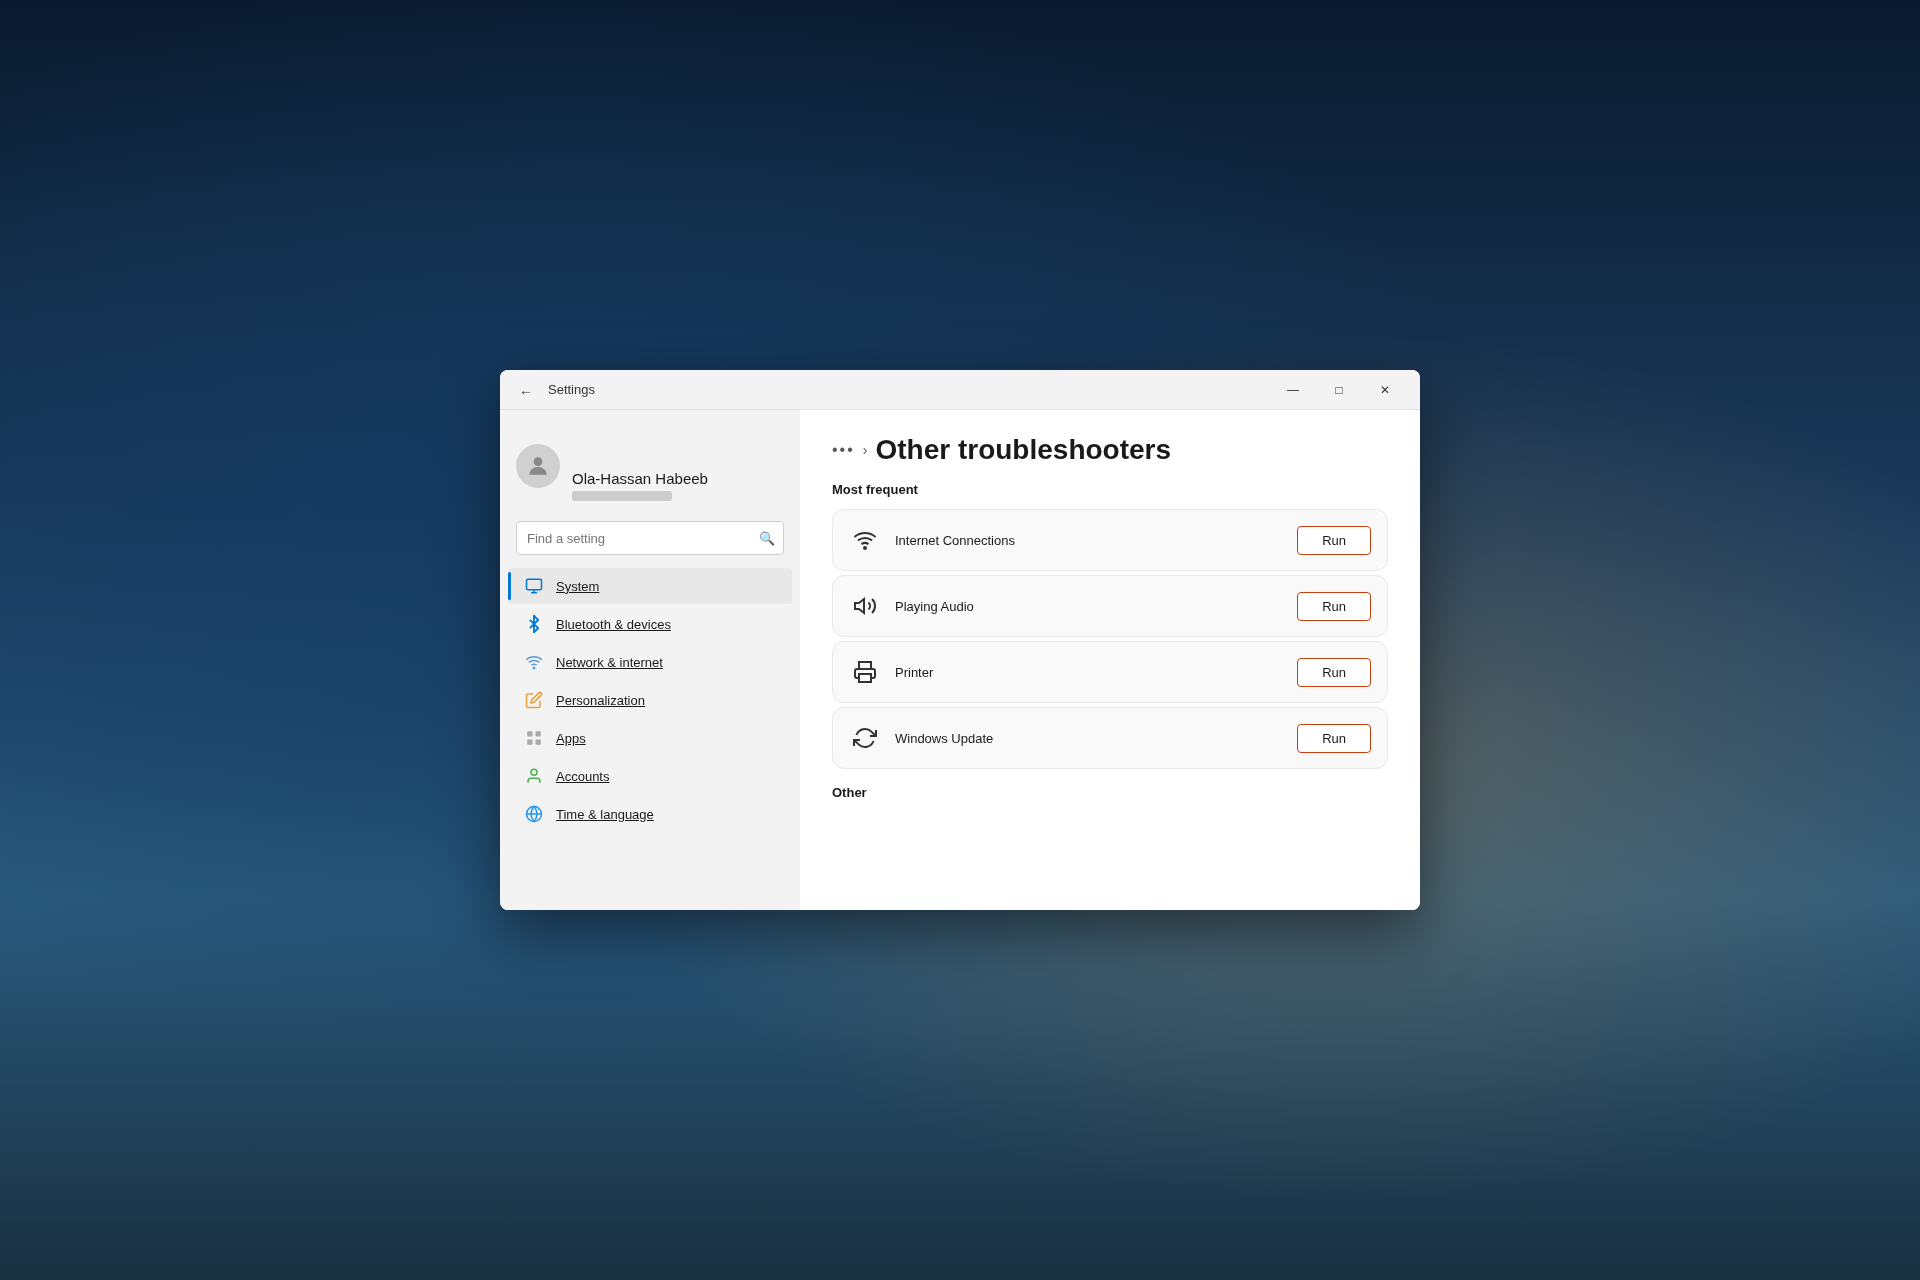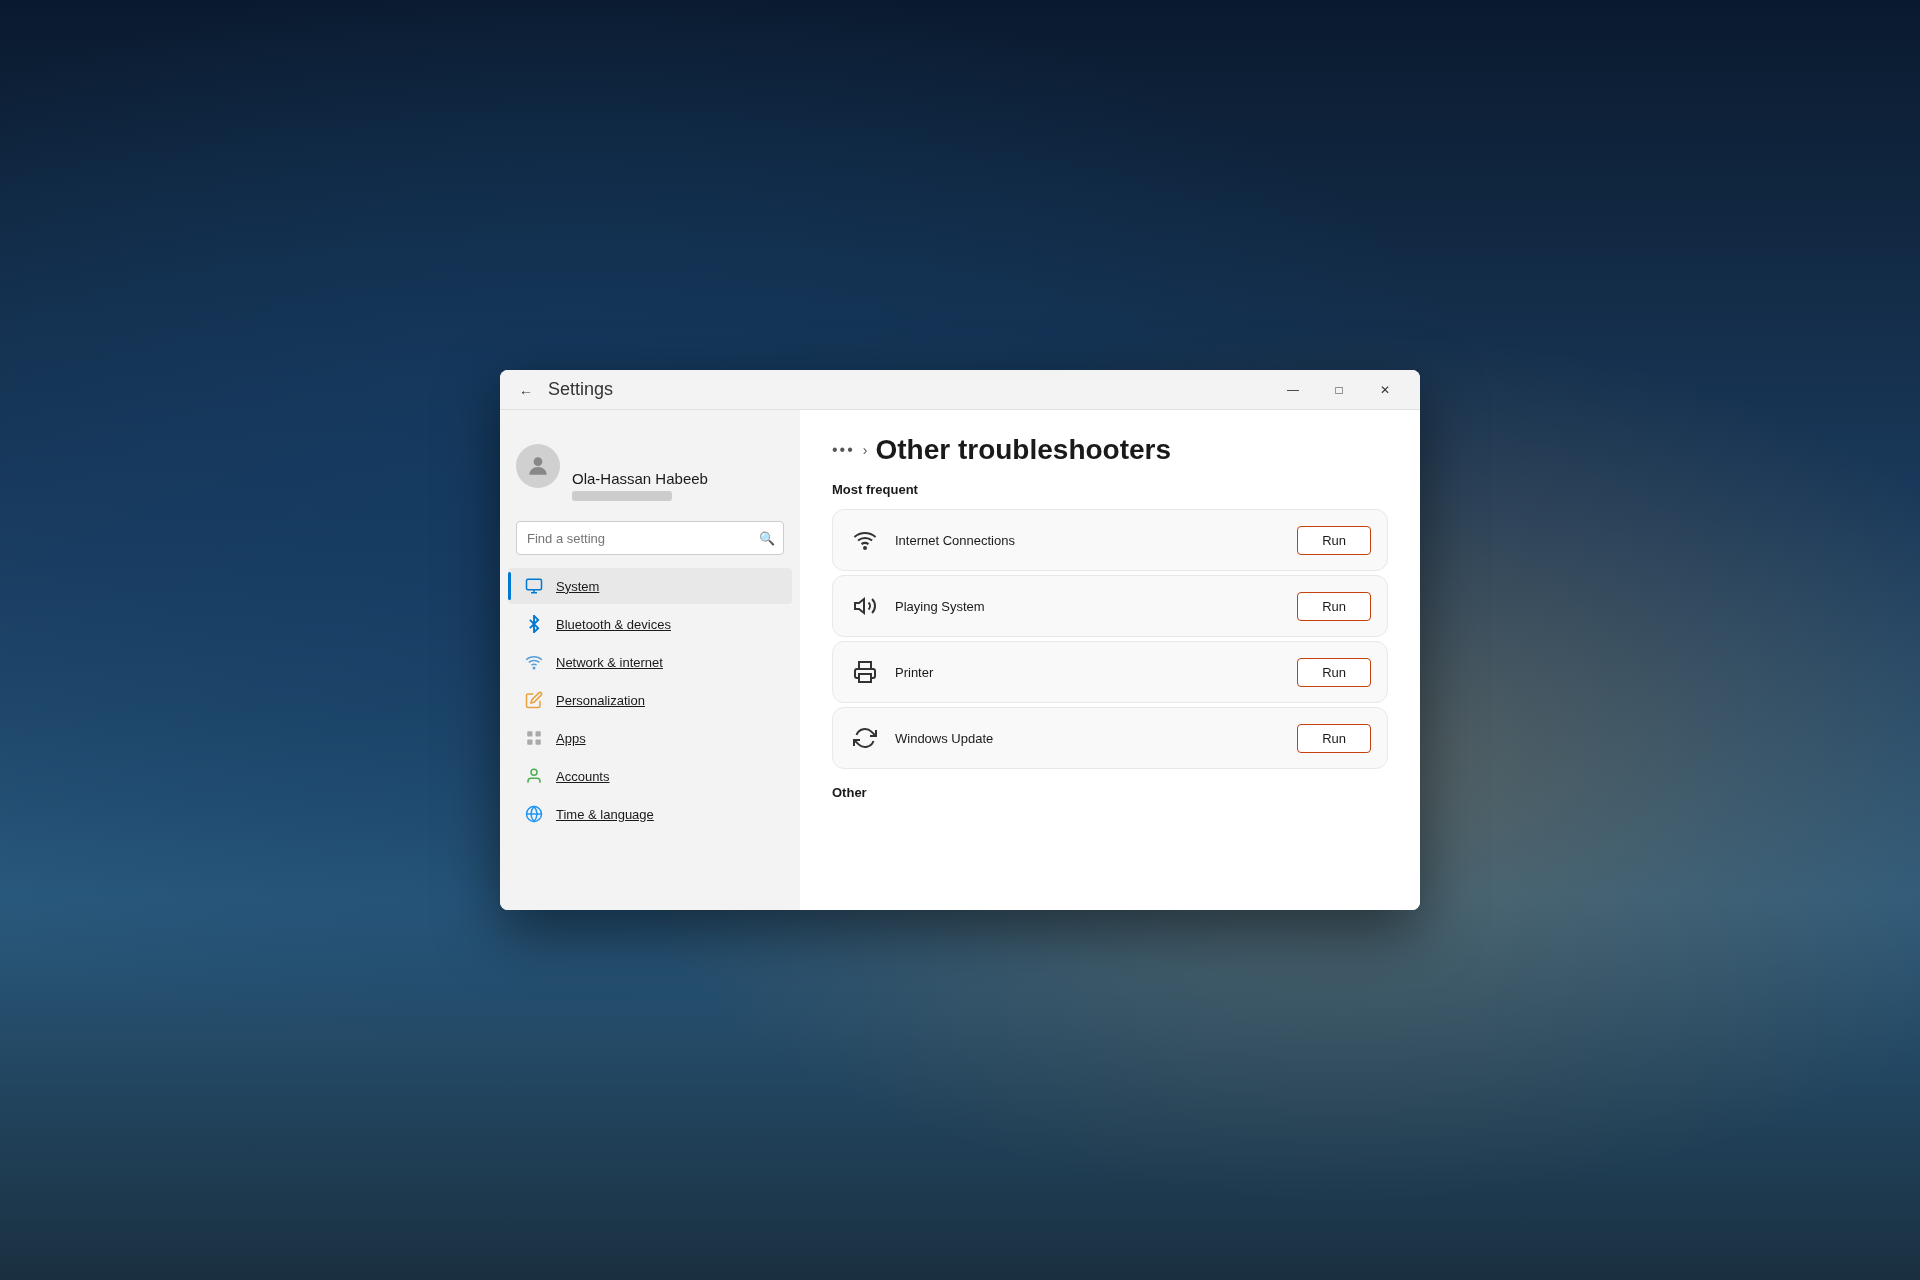--- a/index.html
+++ b/index.html
@@ -55,21 +55,21 @@
       display: flex;
       align-items: center;
       justify-content: center;
       border-radius: 4px;
       font-size: 14px;
       color: #333;
     }
 
     .titlebar-title {
       margin-left: 8px;
-      font-size: 18px;
+      font-size: 13px;
       color: #333;
       font-weight: 400;
     }
 
     .window-controls {
       margin-left: auto;
       display: flex;
       gap: 0;
     }
 
@@ -455,21 +455,21 @@
       </div>
 
       <div class="troubleshooter-card">
         <div class="ts-icon">
           <svg width="24" height="24" viewBox="0 0 24 24" fill="none" stroke="#333" stroke-width="2">
             <polygon points="11 5 6 9 2 9 2 15 6 15 11 19 11 5"></polygon>
             <path d="M15.54 8.46a5 5 0 0 1 0 7.07"></path>
             <path d="M19.07 4.93a10 10 0 0 1 0 14.14"></path>
           </svg>
         </div>
-        <span class="ts-label">Playing System</span>
+        <span class="ts-label">Playing Audio</span>
         <button class="run-btn">Run</button>
       </div>
 
       <div class="troubleshooter-card">
         <div class="ts-icon">
           <svg width="24" height="24" viewBox="0 0 24 24" fill="none" stroke="#333" stroke-width="2">
             <polyline points="6 9 6 2 18 2 18 9"></polyline>
             <path d="M6 18H4a2 2 0 0 1-2-2v-5a2 2 0 0 1 2-2h16a2 2 0 0 1 2 2v5a2 2 0 0 1-2 2h-2"></path>
             <rect x="6" y="14" width="12" height="8"></rect>
           </svg>

